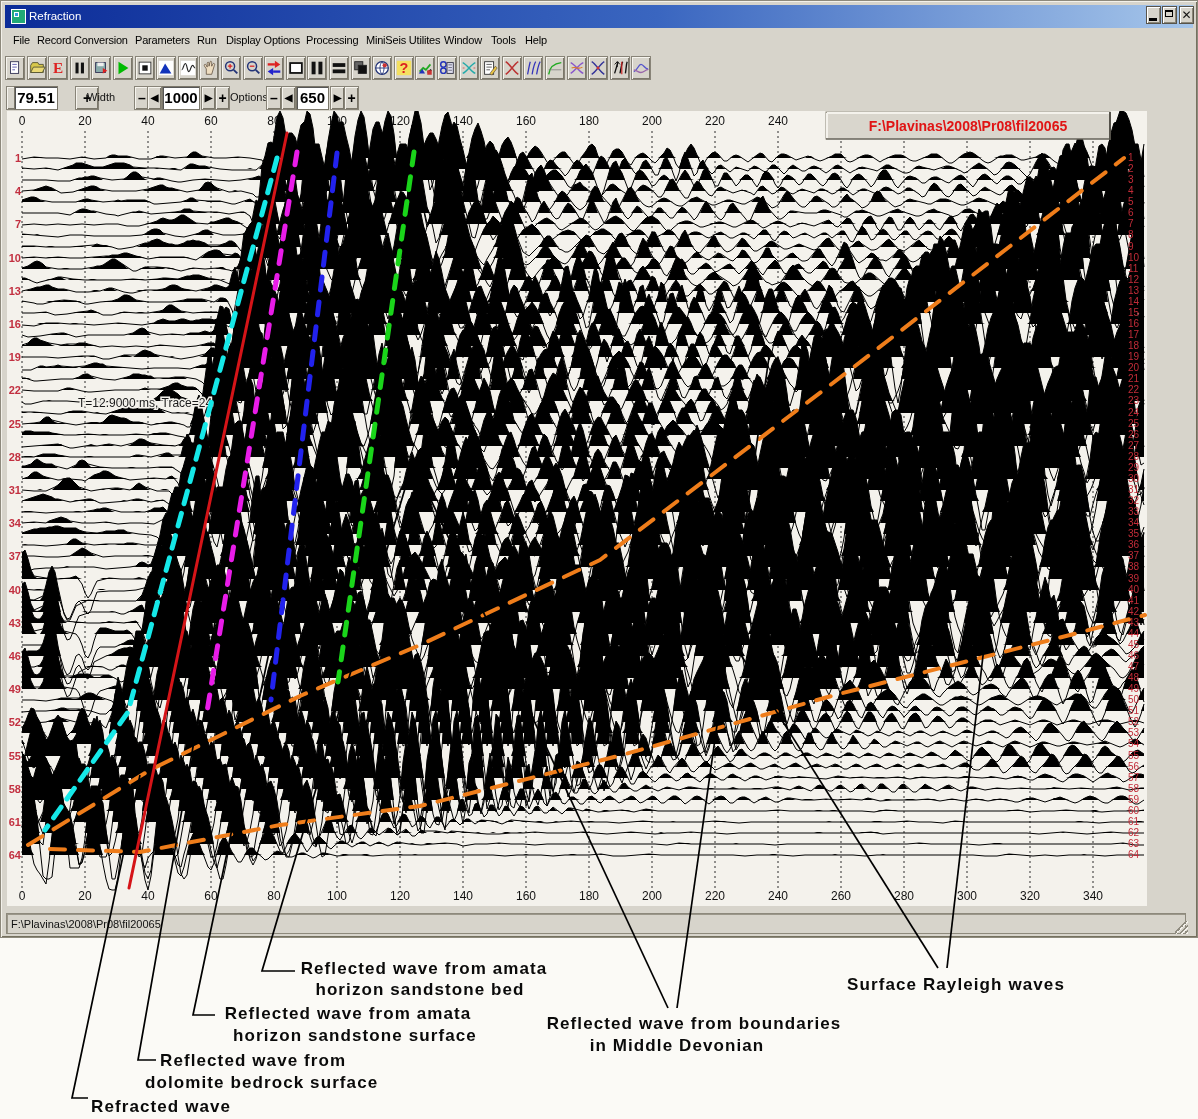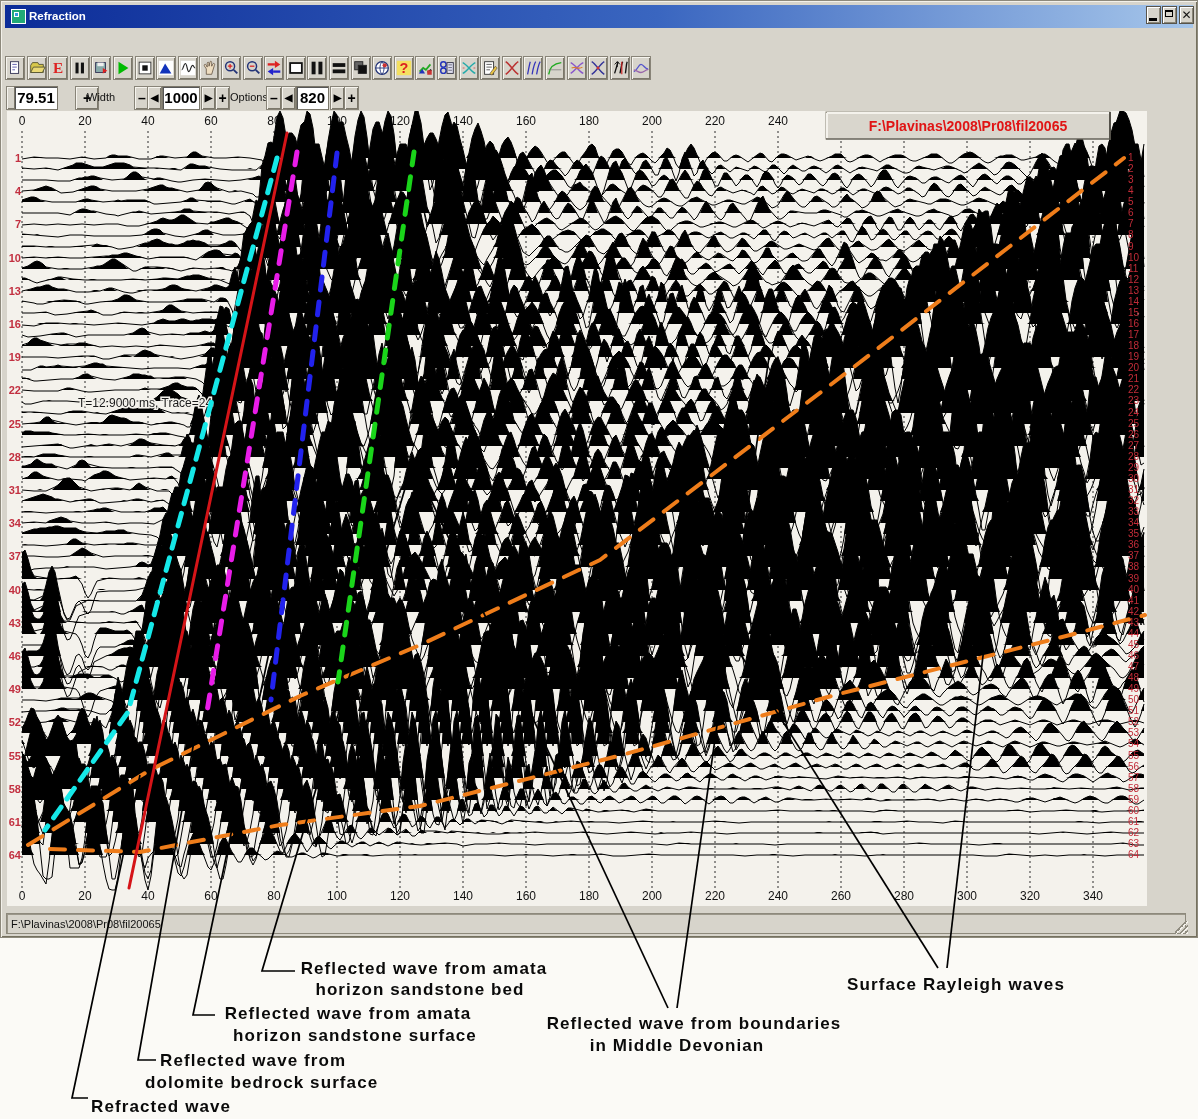--- a/index.html
+++ b/index.html
@@ -1,16 +1,16 @@
 <!DOCTYPE html>
 <html><head><meta charset="utf-8"><style>
 *{margin:0;padding:0;box-sizing:border-box}
 body{width:1198px;height:1119px;background:#fbfaf6;font-family:"Liberation Sans",sans-serif;position:relative;overflow:hidden}
 .win{position:absolute;left:0;top:0;width:1198px;height:938px;background:#d7d4cb;border:1px solid #8d897c;box-shadow:inset 1px 1px 0 #f3f1ea,inset -1px -1px 0 #75715f}
-.tbar{position:absolute;left:4px;top:4px;right:4px;height:23px;background:linear-gradient(90deg,#0c2c98 0%,#3a66c0 55%,#a6c6ea 100%);color:#fff;font-weight:bold;font-size:11.5px}
+.tbar{position:absolute;left:4px;top:4px;right:4px;height:23px;background:linear-gradient(90deg,#0c2c98 0%,#3a66c0 55%,#a6c6ea 100%);color:#fff;font-weight:normal;font-size:11.5px}
 .tbar .txt{position:absolute;left:24px;top:5px}
 .tico{position:absolute;left:6px;top:4px;width:15px;height:15px;background:#2a7;border:1px solid #fff}
 .tico i{position:absolute;left:2px;top:2px;width:5px;height:5px;background:#39d;border:1px solid #fff}
 .wbtn{position:absolute;top:5px;width:15px;height:18px;background:#d7d4cb;border:1px solid #58544a;box-shadow:inset 1px 1px 0 #fff,inset -1px -1px 0 #8a8678;font-size:11px;color:#111;text-align:center;line-height:15px}
 .menu{position:absolute;left:4px;top:28px;right:4px;height:23px;font-size:11px;letter-spacing:-0.2px;color:#000}
 .menu span{top:5px}
 .tb{position:absolute;left:2px;top:53px;right:4px;height:30px}
 .tbtn{position:absolute;top:2px;width:20px;height:24px;background:#d7d4cb;border:1px solid #888478;box-shadow:inset 1px 1px 0 #f6f4ee,inset -1px -1px 0 #7b776a;padding:2px 0 0 0}
 .sp{position:absolute;left:2px;top:84px;right:4px;height:27px;font-size:12px}
 .spbtn{position:absolute;top:1px;height:24px;background:#d7d4cb;border:1px solid #888478;box-shadow:inset 1px 1px 0 #f6f4ee,inset -1px -1px 0 #7b776a;text-align:center;font-weight:bold;font-size:14px;line-height:22px}
@@ -32,20 +32,32 @@
       </div>
       <span class="txt">Refraction</span>
     </div>
  <div class="wbtn" style="left:1145px">
       <i style="position:absolute;left:2px;bottom:2px;width:8px;height:3px;background:#000"></i>
     </div>
  <div class="wbtn" style="left:1161px">
       <i style="position:absolute;left:2px;top:3px;width:8px;height:7px;border:1px solid #000;border-top-width:2px"></i>
     </div>
  <div class="wbtn" style="left:1178px;font-weight:normal;font-size:12px;line-height:16px">✕</div>
+ <div class="menu">
+      <span style="position:absolute;left:8px">File</span>
+      <span style="position:absolute;left:32px">Record Conversion</span>
+      <span style="position:absolute;left:130px">Parameters</span>
+      <span style="position:absolute;left:192px">Run</span>
+      <span style="position:absolute;left:221px">Display Options</span>
+      <span style="position:absolute;left:301px">Processing</span>
+      <span style="position:absolute;left:361px">MiniSeis Utilites</span>
+      <span style="position:absolute;left:439px">Window</span>
+      <span style="position:absolute;left:486px">Tools</span>
+      <span style="position:absolute;left:520px">Help</span>
+    </div>
  <div class="tb">
       <div class="tbtn" style="left:2px">
         <svg width="18" height="18" viewBox="0 0 20 20">
           <rect x="5" y="3" width="9" height="13" fill="#fff" stroke="#335"></rect>
           <path d="M7 6h5M7 9h5M7 12h3" stroke="#55a" stroke-width="1" fill="none"></path>
         </svg>
       </div>
       <div class="tbtn" style="left:24px">
         <svg width="18" height="18" viewBox="0 0 20 20">
           <path d="M3 7l2-3h6l1 2h5v9H3z" fill="#d8c84a" stroke="#553"></path>
@@ -234,21 +246,21 @@
   <div class="spbtn" style="left:72px;width:24px">+</div>
   <div class="lbl" style="left:84px;font-size:11px">Width</div>
   <div class="spbtn" style="left:131px;width:16px">–</div>
   <div class="spbtn" style="left:144px;width:15px;font-size:10px">◀</div>
   <div class="fld" style="left:159px;width:38px">1000</div>
   <div class="spbtn" style="left:198px;width:15px;font-size:10px">▶</div>
   <div class="spbtn" style="left:212px;width:15px">+</div>
   <div class="lbl" style="left:227px;font-size:11px">Options</div>
   <div class="spbtn" style="left:263px;width:16px">–</div>
   <div class="spbtn" style="left:278px;width:15px;font-size:10px">◀</div>
-  <div class="fld" style="left:293px;width:33px">820</div>
+  <div class="fld" style="left:293px;width:33px">650</div>
   <div class="spbtn" style="left:327px;width:15px;font-size:10px">▶</div>
   <div class="spbtn" style="left:341px;width:15px">+</div>
  </div>
  <div class="status">
       <div class="sfield">F:\Plavinas\2008\Pr08\fil20065</div>
       <div class="grip"></div>
     </div>
 </div>
 <svg width="1198" height="1119" viewBox="0 0 1198 1119" style="position:absolute;left:0;top:0">
     <defs>

